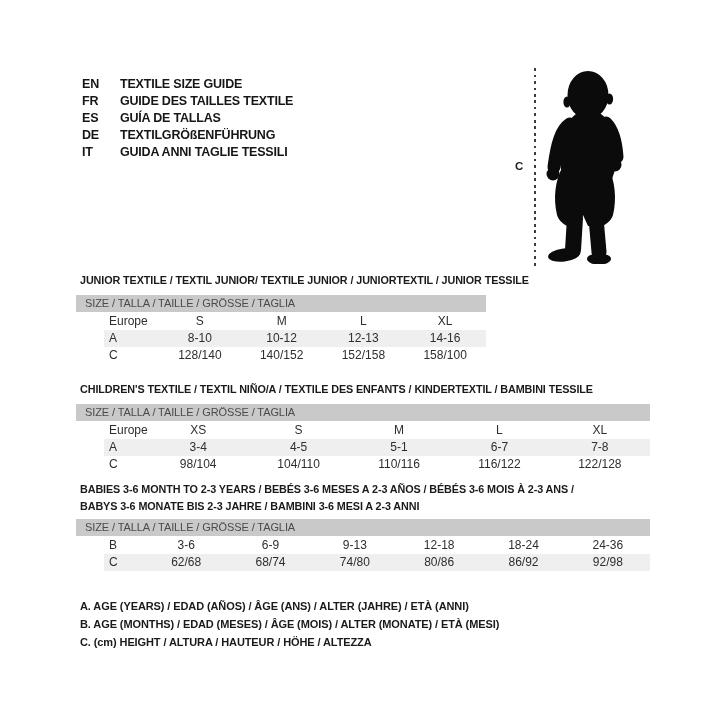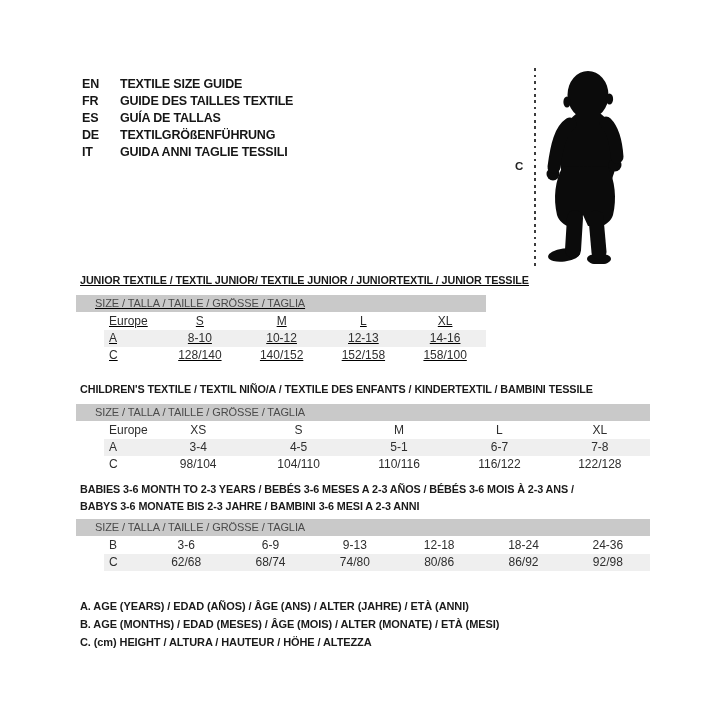--- a/index.html
+++ b/index.html
@@ -24,25 +24,25 @@
   .figure-area{position:absolute;left:505px;top:60px;width:170px;height:215px;}
   .measure-label{position:absolute;left:10px;top:100px;font-size:11.5px;font-weight:bold;color:#222;}
   .dotted-line{
     position:absolute;left:29px;top:8px;width:2px;height:200px;
     background:repeating-linear-gradient(to bottom,#3c3c3c 0 2.5px,transparent 2.5px 6.5px);
   }
   .baby{position:absolute;left:38px;top:8px;width:82px;height:196px;}
 
   
   .table-section{position:absolute;left:76px;}
-  .t0{top:272px;width:410px;text-decoration:underline;}
+  .t0{top:272px;width:410px;}
   .t1{top:381px;width:574px;}
   .t2{top:481px;width:574px;}
   .tbl-title-line{font-size:10.8px;font-weight:bold;color:#1a1a1a;letter-spacing:-0.1px;padding-left:4px;line-height:17px;white-space:nowrap;}
-  .size-bar{margin-top:6px;height:17px;line-height:17px;background:#c9c9c9;color:#4a4a4a;font-size:11px;padding-left:19px;margin-bottom:1px;letter-spacing:-0.1px;}
+  .size-bar{margin-top:6px;height:17px;line-height:17px;background:#c9c9c9;color:#4a4a4a;font-size:11px;padding-left:9px;margin-bottom:1px;letter-spacing:-0.1px;}
   .t2 .size-bar{margin-top:4px;}
   .trow{display:flex;height:17px;line-height:17px;font-size:12px;color:#2e2e2e;margin-left:28px;}
   .trow.shaded{background:#efefef;}
   .tlabel{padding-left:5px;}
   .t0 .tlabel{width:50px;}
   .t1 .tlabel{width:39px;}
   .t2 .tlabel{width:35px;}
   .tcell{flex:1;text-align:center;}
 
   

